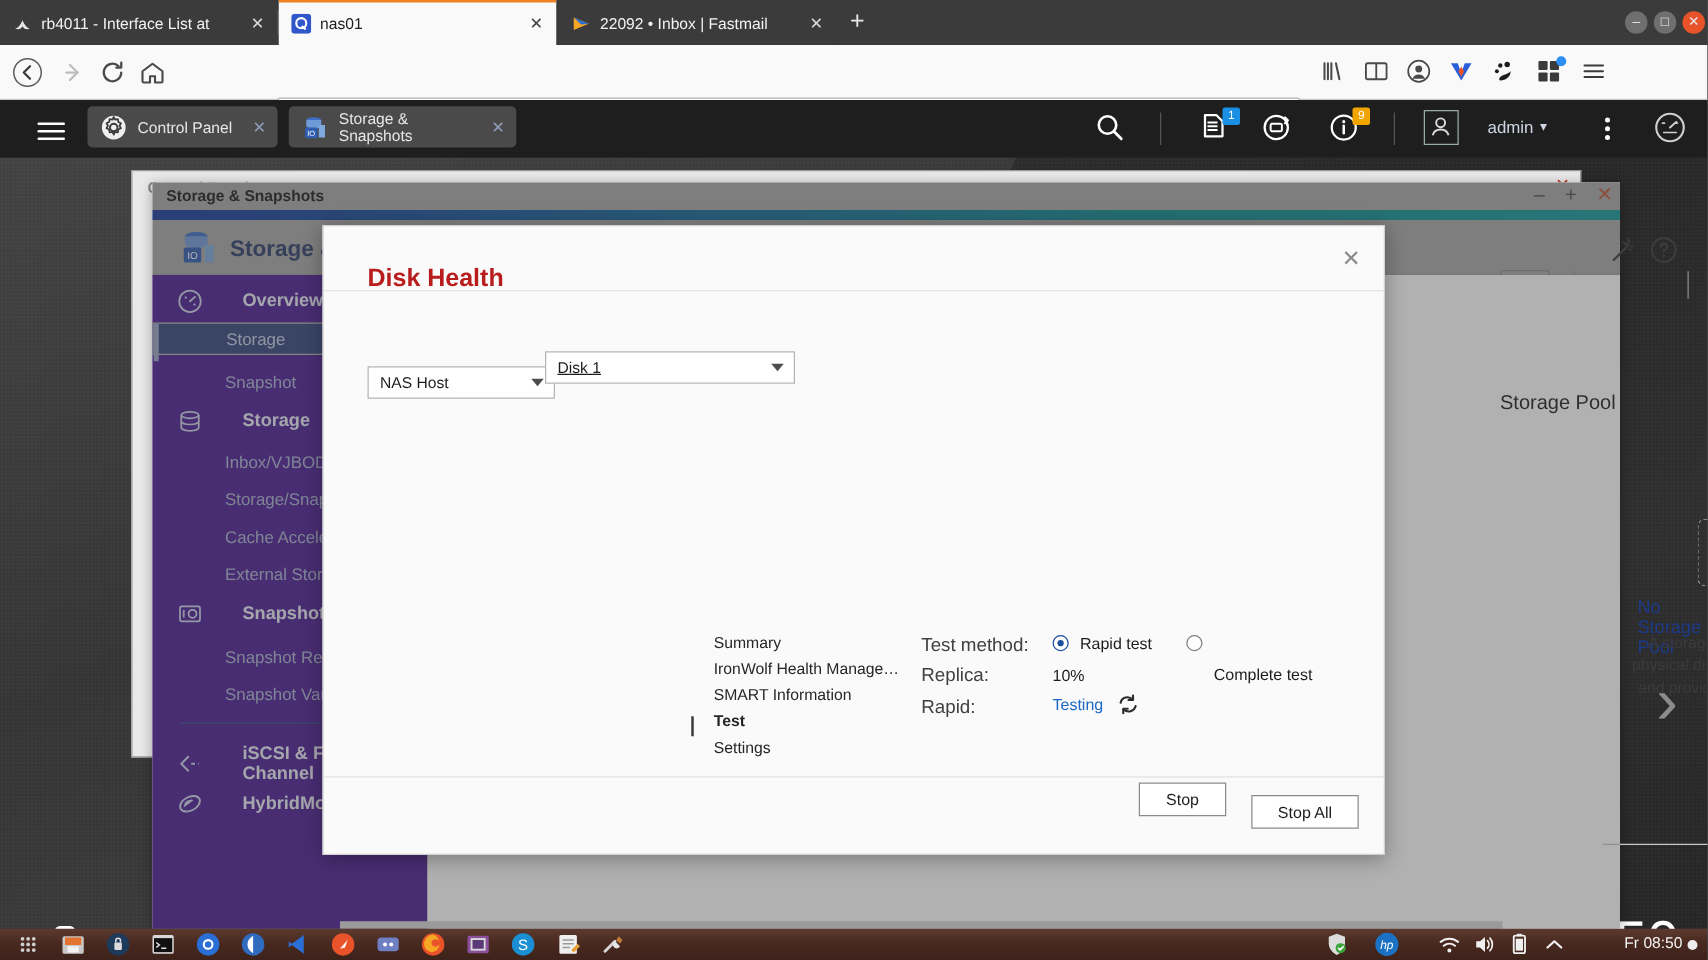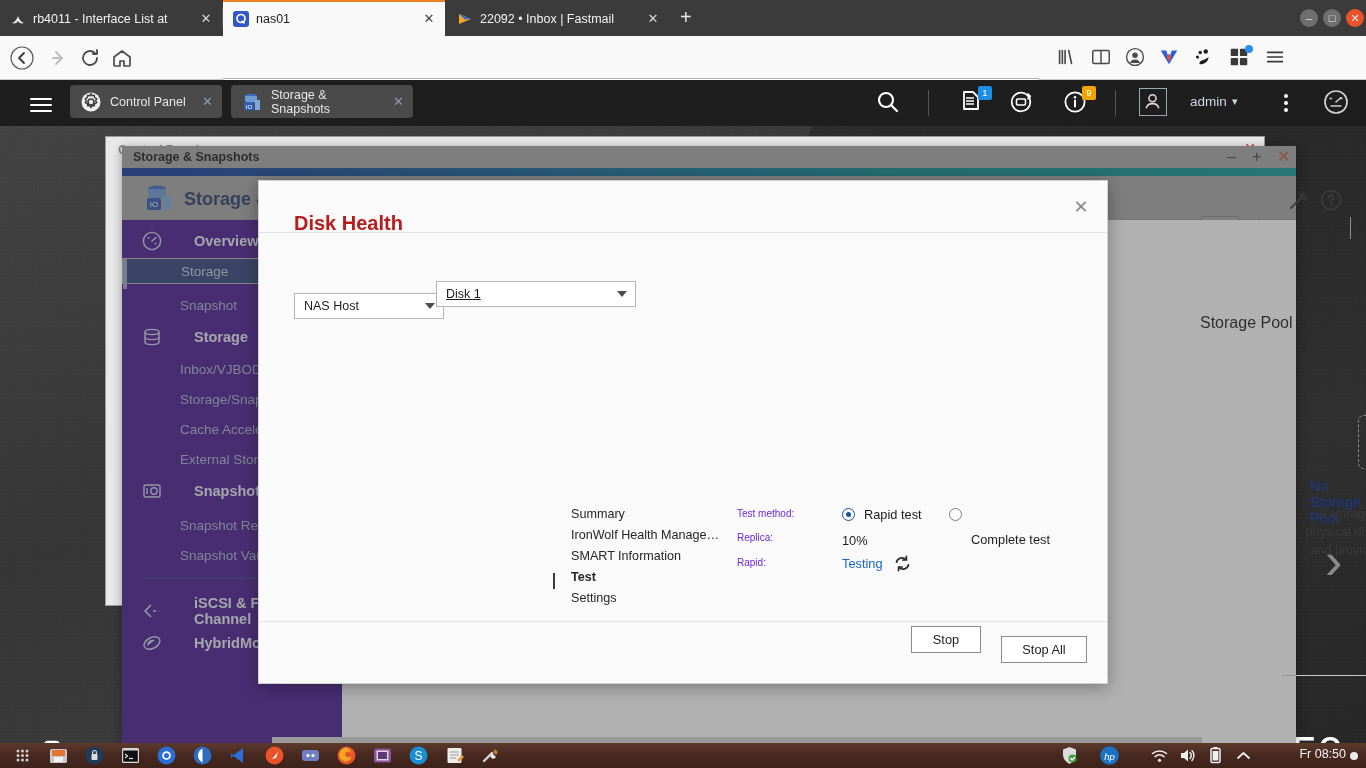--- a/index.html
+++ b/index.html
@@ -170,21 +170,21 @@
   .dlg-desc { position: absolute; left: 35px; top: 75px; font-size: 12.8px; color: #2b2b2b; }
   .sel {
     position: absolute; height: 26px; border: 1px solid #b5b5b5; background: #fff;
     display: flex; align-items: center; font-size: 12.5px; color: #1d1d1d; padding-left: 9px;
   }
   .sel .caret { position: absolute; right: 8px; top: 9px; border-left: 5px solid transparent; border-right: 5px solid transparent; border-top: 6px solid #4d4d4d; }
   .dlg-nav { position: absolute; left: 312px; top: 326px; }
   .dlg-nav .nav-it { height: 21px; font-size: 12.6px; color: #262626; white-space: nowrap; }
   .dlg-nav .nav-it.active { font-weight: bold; }
   .nav-marker { position: absolute; left: -18px; top: 66px; width: 2px; height: 16px; background: #3b3b3b; }
-  .f-label { position: absolute; left: 478px; font-size: 10px; color: #6d28d9; }
+  .f-label { position: absolute; left: 478px; font-size: 15px; color: #404040; }
   .radio { position: absolute; width: 13px; height: 13px; border: 1.5px solid #7e7e7e; border-radius: 50%; background: #fff; }
   .radio.on { border-color: #1a4fa0; }
   .radio.on:after { content:""; position:absolute; left:2.5px; top:2.5px; width:5px; height:5px; border-radius:50%; background:#1a4fa0; }
   .r-label { position: absolute; font-size: 12.8px; color: #1d1d1d; }
   .v-text { position: absolute; left: 583px; font-size: 12.8px; color: #1d1d1d; }
   .v-link { position: absolute; left: 583px; font-size: 12.8px; color: #1a66c9; }
   .refresh-ico { position: absolute; left: 634px; top: 373px; width: 19px; height: 19px; }
   .dlg-footer { position: absolute; left: 0; bottom: 0; width: 100%; height: 62px; border-top: 1px solid #e2e2e2; }
   .btn {
     position: absolute; height: 27px; border: 1px solid #8c8c8c; background: #fff;

